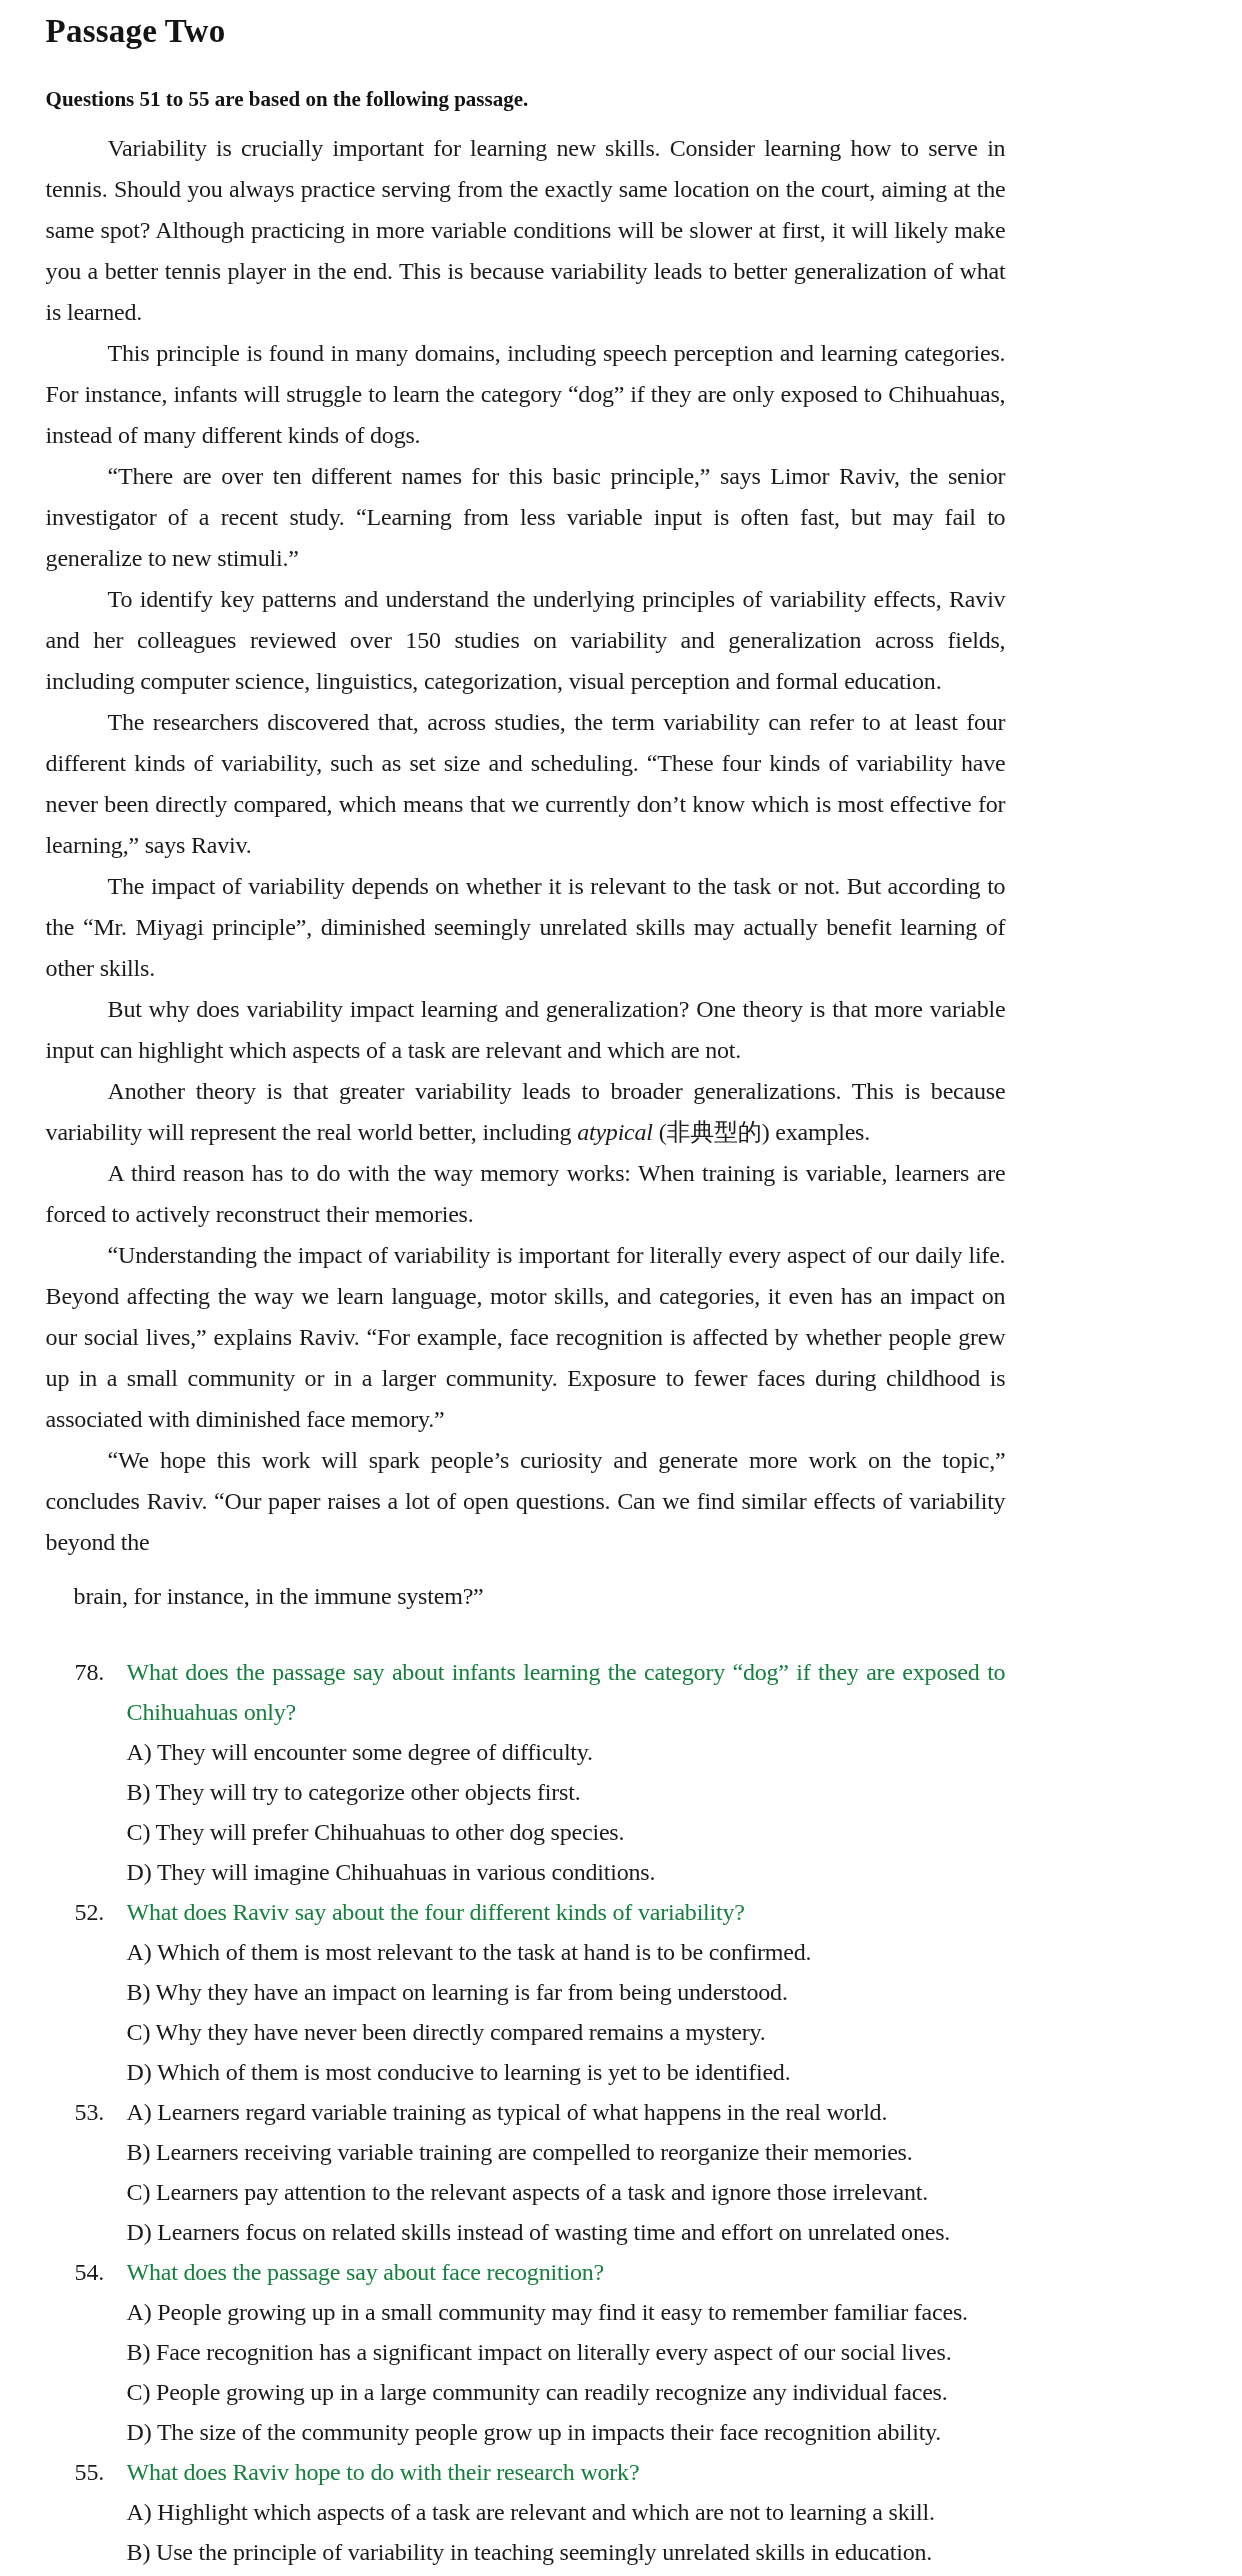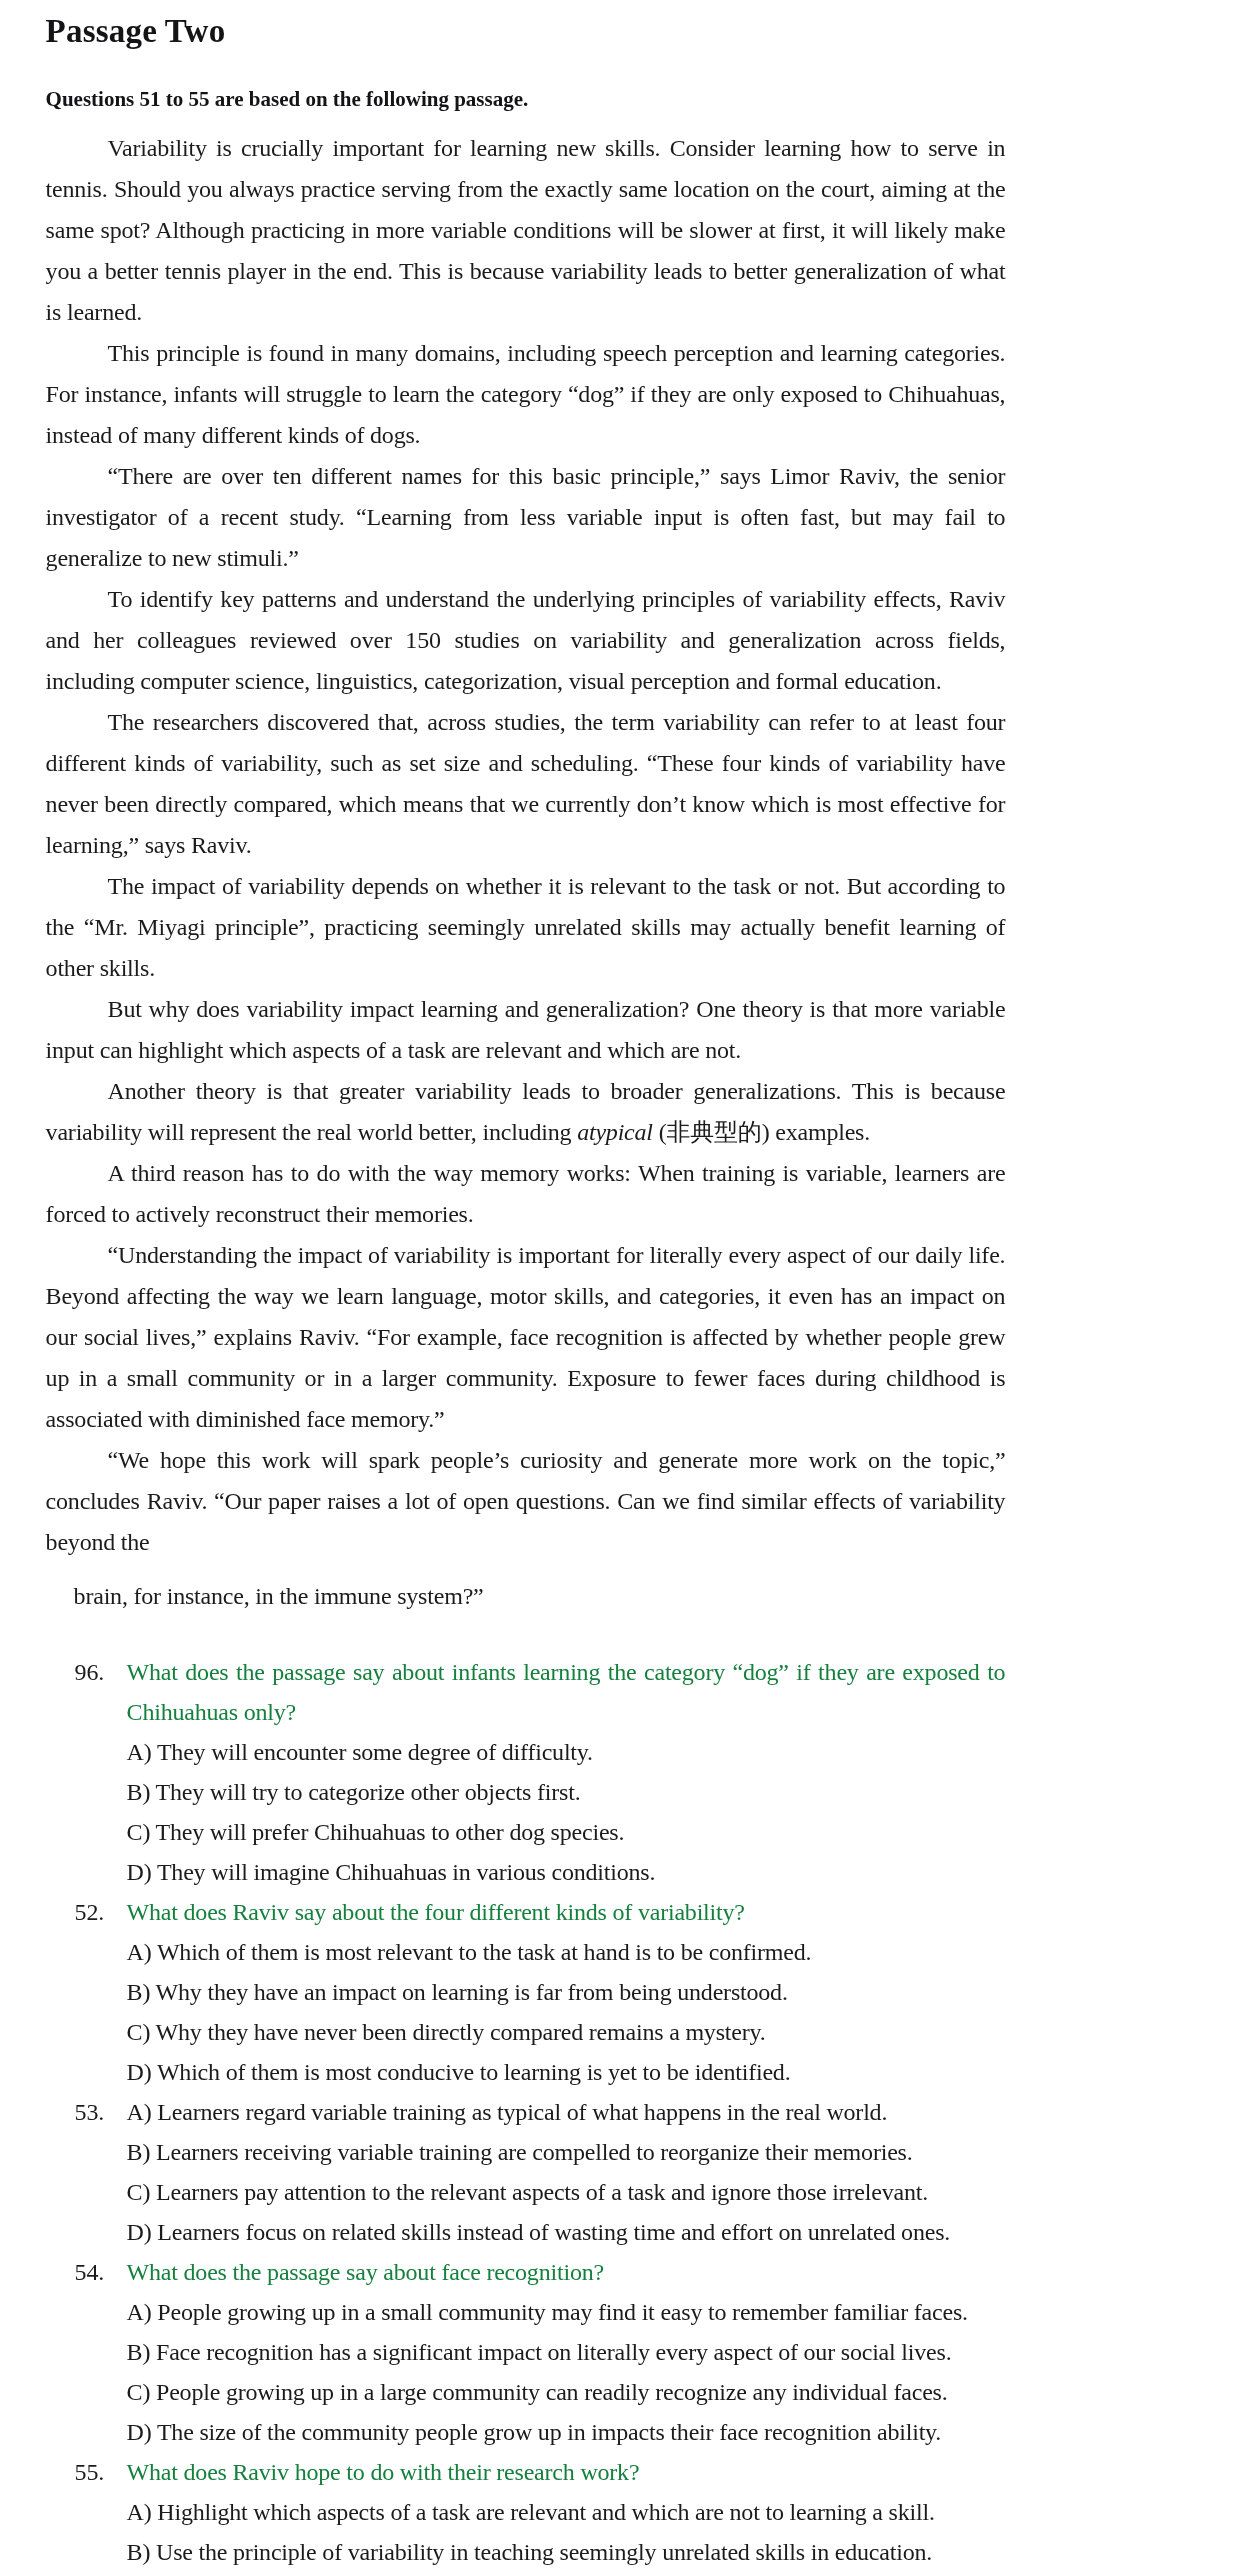--- a/index.html
+++ b/index.html
@@ -93,33 +93,33 @@
   <h1 class="passage-title">Passage Two</h1>
 
   <p class="directions">Questions 51 to 55 are based on the following passage.</p>
 
   <div class="passage">
       <p>Variability is crucially important for learning new skills. Consider learning how to serve in tennis. Should you always practice serving from the exactly same location on the court, aiming at the same spot? Although practicing in more variable conditions will be slower at first, it will likely make you a better tennis player in the end. This is because variability leads to better generalization of what is learned.</p>
       <p>This principle is found in many domains, including speech perception and learning categories. For instance, infants will struggle to learn the category “dog” if they are only exposed to Chihuahuas, instead of many different kinds of dogs.</p>
       <p>“There are over ten different names for this basic principle,” says Limor Raviv, the senior investigator of a recent study. “Learning from less variable input is often fast, but may fail to generalize to new stimuli.”</p>
       <p>To identify key patterns and understand the underlying principles of variability effects, Raviv and her colleagues reviewed over 150 studies on variability and generalization across fields, including computer science, linguistics, categorization, visual perception and formal education.</p>
       <p>The researchers discovered that, across studies, the term variability can refer to at least four different kinds of variability, such as set size and scheduling. “These four kinds of variability have never been directly compared, which means that we currently don’t know which is most effective for learning,” says Raviv.</p>
-      <p>The impact of variability depends on whether it is relevant to the task or not. But according to the “Mr. Miyagi principle”, practicing seemingly unrelated skills may actually benefit learning of other skills.</p>
+      <p>The impact of variability depends on whether it is relevant to the task or not. But according to the “Mr. Miyagi principle”, diminished seemingly unrelated skills may actually benefit learning of other skills.</p>
       <p>But why does variability impact learning and generalization? One theory is that more variable input can highlight which aspects of a task are relevant and which are not.</p>
       <p>Another theory is that greater variability leads to broader generalizations. This is because variability will represent the real world better, including <i>atypical</i> (非典型的) examples.</p>
       <p>A third reason has to do with the way memory works: When training is variable, learners are forced to actively reconstruct their memories.</p>
       <p>“Understanding the impact of variability is important for literally every aspect of our daily life. Beyond affecting the way we learn language, motor skills, and categories, it even has an impact on our social lives,” explains Raviv. “For example, face recognition is affected by whether people grew up in a small community or in a larger community. Exposure to fewer faces during childhood is associated with diminished face memory.”</p>
       <p>“We hope this work will spark people’s curiosity and generate more work on the topic,” concludes Raviv. “Our paper raises a lot of open questions. Can we find similar effects of variability beyond the</p>
     </div>
 
   <p class="orphan-line">brain, for instance, in the immune system?”</p>
 
   <div class="questions">
       <div class="question">
-        <div class="q-number">96.</div>
+        <div class="q-number">78.</div>
         <div class="q-body">
           <p class="q-text">What does the passage say about infants learning the category “dog” if they are exposed to Chihuahuas only?</p>
           <p class="q-option">A) They will encounter some degree of difficulty.</p>
           <p class="q-option">B) They will try to categorize other objects first.</p>
           <p class="q-option">C) They will prefer Chihuahuas to other dog species.</p>
           <p class="q-option">D) They will imagine Chihuahuas in various conditions.</p>
         </div>
       </div>
       <div class="question">
         <div class="q-number">52.</div>

